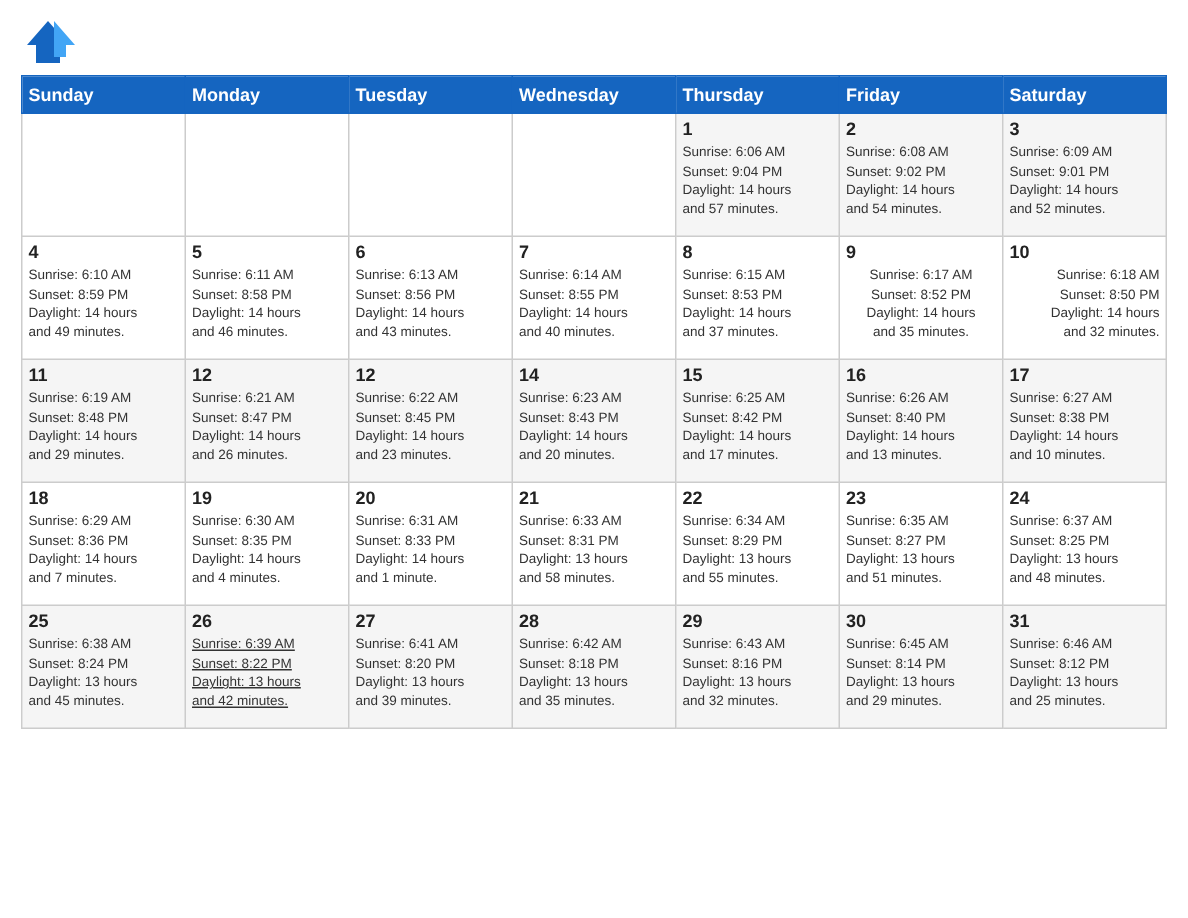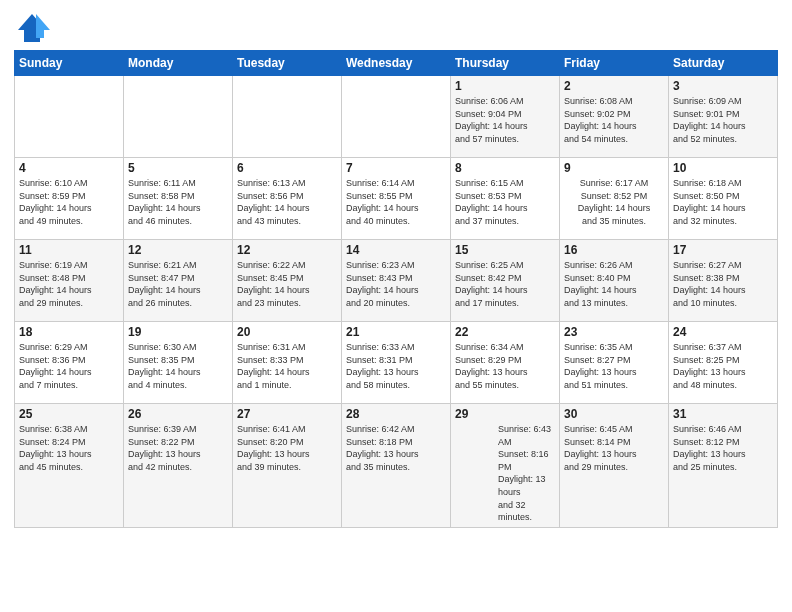--- a/index.html
+++ b/index.html
@@ -200,21 +200,21 @@
           </td>
           <td>
             <span class="day-number">9</span>
             <div class="day-info" style="white-space: pre-line; text-align: center;">Sunrise: 6:17 AM
 Sunset: 8:52 PM
 Daylight: 14 hours
 and 35 minutes.</div>
           </td>
           <td>
             <span class="day-number">10</span>
-            <div class="day-info" style="white-space: pre-line;">Sunrise: 6:18 AM
+            <div class="day-info" style="white-space: pre-line; text-align: right;">Sunrise: 6:18 AM
 Sunset: 8:50 PM
 Daylight: 14 hours
 and 32 minutes.</div>
           </td>
         </tr>
         <tr>
           <td>
             <span class="day-number">11</span>
             <div class="day-info" style="white-space: pre-line;">Sunrise: 6:19 AM
 Sunset: 8:48 PM
@@ -318,42 +318,42 @@
         <tr>
           <td>
             <span class="day-number">25</span>
             <div class="day-info" style="white-space: pre-line;">Sunrise: 6:38 AM
 Sunset: 8:24 PM
 Daylight: 13 hours
 and 45 minutes.</div>
           </td>
           <td>
             <span class="day-number">26</span>
-            <div class="day-info" style="white-space: pre-line;">Sunrise: 6:39 AM
+            <div class="day-info" style="white-space: pre-line; text-decoration: underline;">Sunrise: 6:39 AM
 Sunset: 8:22 PM
 Daylight: 13 hours
 and 42 minutes.</div>
           </td>
           <td>
             <span class="day-number">27</span>
             <div class="day-info" style="white-space: pre-line;">Sunrise: 6:41 AM
 Sunset: 8:20 PM
 Daylight: 13 hours
 and 39 minutes.</div>
           </td>
           <td>
             <span class="day-number">28</span>
             <div class="day-info" style="white-space: pre-line;">Sunrise: 6:42 AM
 Sunset: 8:18 PM
 Daylight: 13 hours
 and 35 minutes.</div>
           </td>
           <td>
             <span class="day-number">29</span>
-            <div class="day-info" style="white-space: pre-line; margin-left: 43px;">Sunrise: 6:43 AM
+            <div class="day-info" style="white-space: pre-line;">Sunrise: 6:43 AM
 Sunset: 8:16 PM
 Daylight: 13 hours
 and 32 minutes.</div>
           </td>
           <td>
             <span class="day-number">30</span>
             <div class="day-info" style="white-space: pre-line;">Sunrise: 6:45 AM
 Sunset: 8:14 PM
 Daylight: 13 hours
 and 29 minutes.</div>

